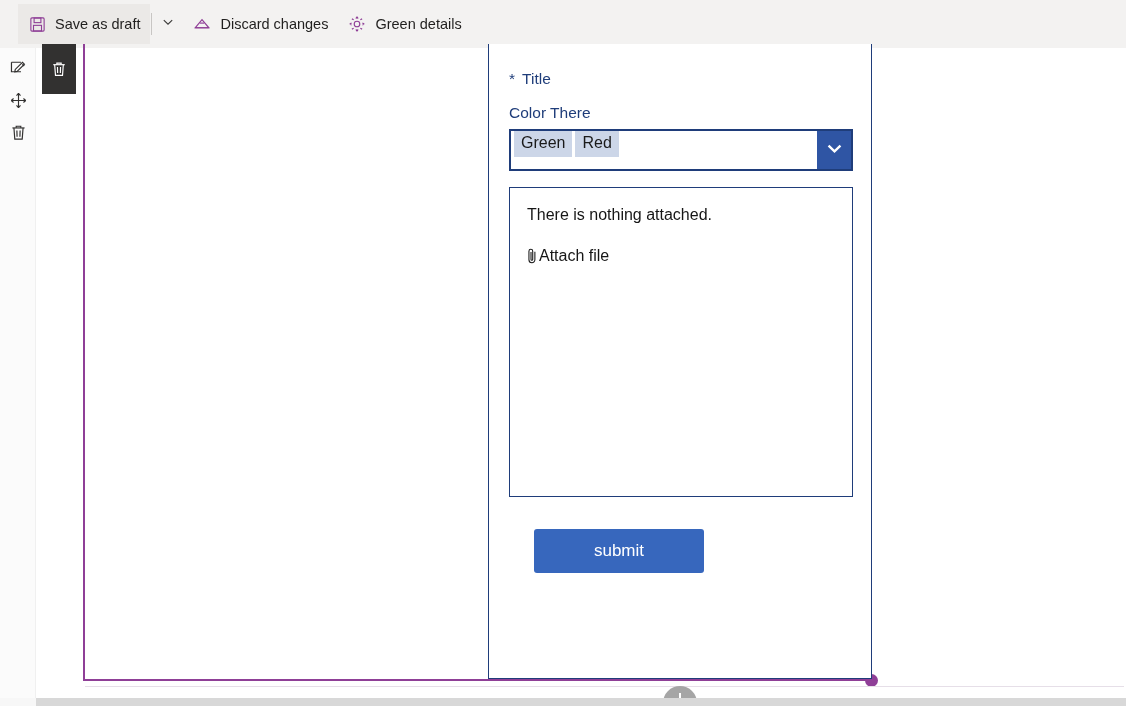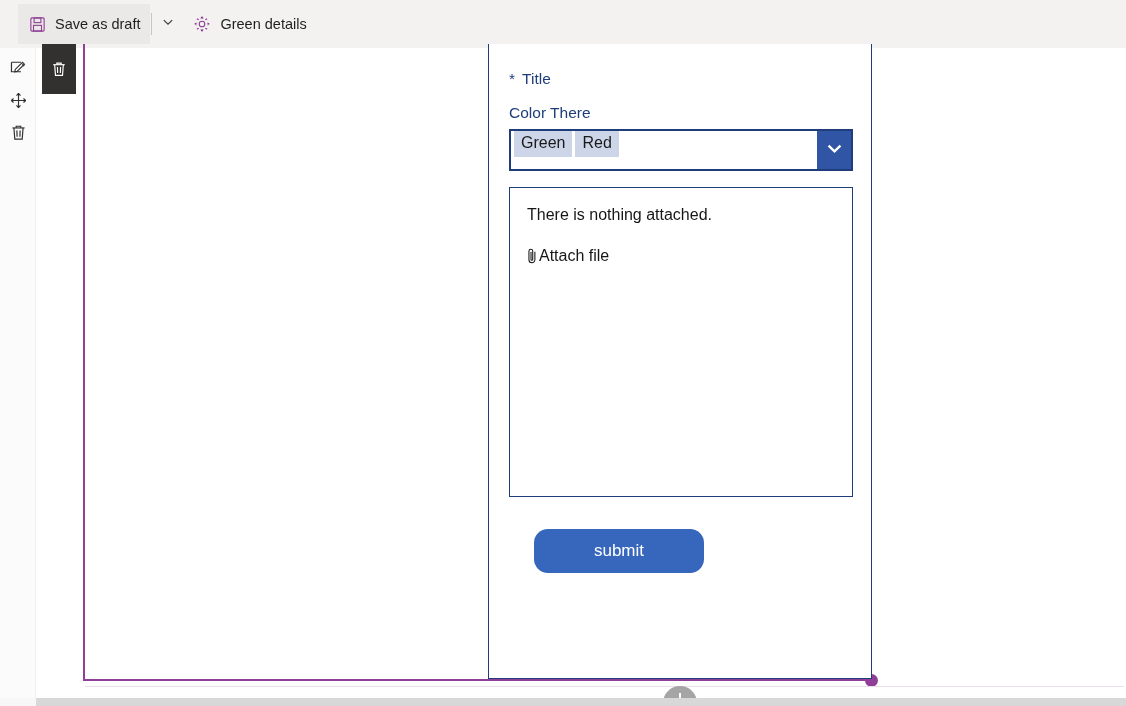--- a/index.html
+++ b/index.html
@@ -257,21 +257,21 @@
   
   .submit-wrap {
     margin-top: 32px;
     padding-left: 25px;
   }
   .submit-btn {
     width: 170px;
     height: 44px;
     background: #3767bd;
     border: none;
-    border-radius: 14px;
+    border-radius: 3px;
     color: #ffffff;
     font-family: "Liberation Sans", sans-serif;
     font-size: 17px;
     cursor: pointer;
   }
 
   
   .bottom-strip {
     position: absolute;
     left: 0; bottom: 0;
@@ -304,20 +304,30 @@
   <div class="cmd-sep"></div>
 
   <div class="cmd-chevron">
     <span>
       <svg width="14" height="14" viewBox="0 0 16 16" fill="none" stroke="#3b3a39" stroke-width="1.3">
         <path d="M3.2 5.8 L8 10.4 L12.8 5.8"></path>
       </svg>
     </span>
   </div>
 
+  <div class="cmd-btn">
+    <span class="cmd-ico">
+      <svg width="18" height="18" viewBox="0 0 20 20" fill="none" stroke="#8f3f97" stroke-width="1.3">
+        <path d="M2.4 14.2 L10 5.2 L17.6 14.2 Z"></path>
+        <path d="M2.4 14.2 L17.6 14.2"></path>
+        <path d="M7.6 9 L12.4 9"></path>
+      </svg>
+    </span>
+    <span>Discard changes</span>
+  </div>
 
   <div class="cmd-btn">
     <span class="cmd-ico">
       <svg width="18" height="18" viewBox="0 0 20 20" fill="none" stroke="#8f3f97" stroke-width="1.25">
         <circle cx="10" cy="10" r="3.1"></circle>
         <path d="M10 1.9 L11.2 4.0 M10 18.1 L8.8 16.0 M10 1.9 L8.8 4.0 M10 18.1 L11.2 16.0
                  M1.9 10 L4.0 8.8 M18.1 10 L16.0 11.2 M1.9 10 L4.0 11.2 M18.1 10 L16.0 8.8
                  M4.3 4.3 L6.3 5.2 M15.7 15.7 L13.7 14.8 M4.3 15.7 L6.3 14.8 M15.7 4.3 L13.7 5.2"></path>
       </svg>
     </span>

